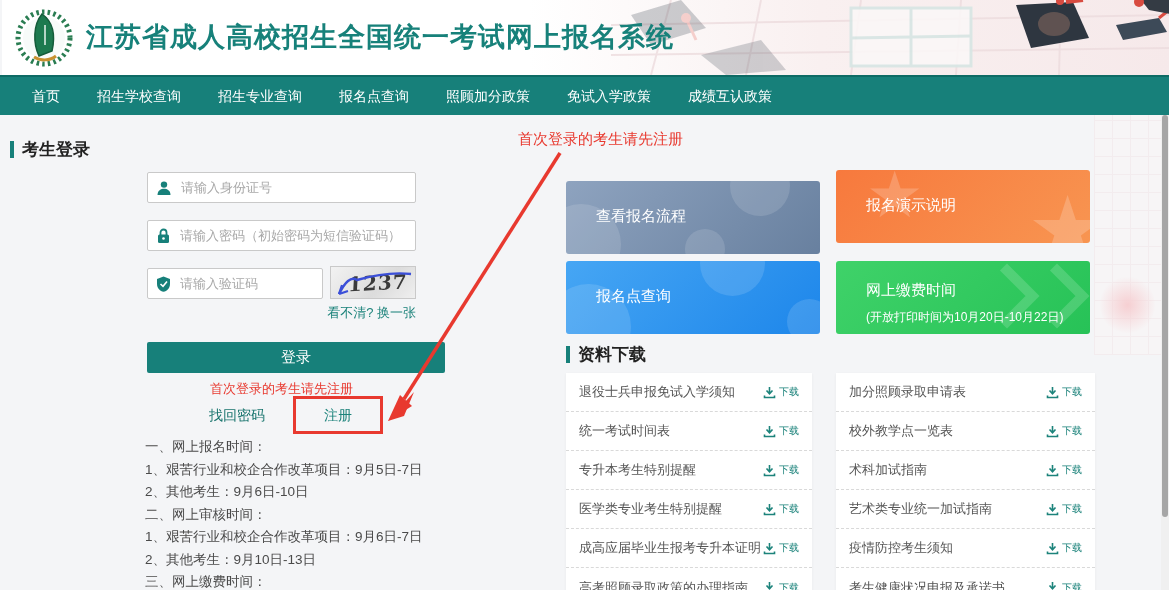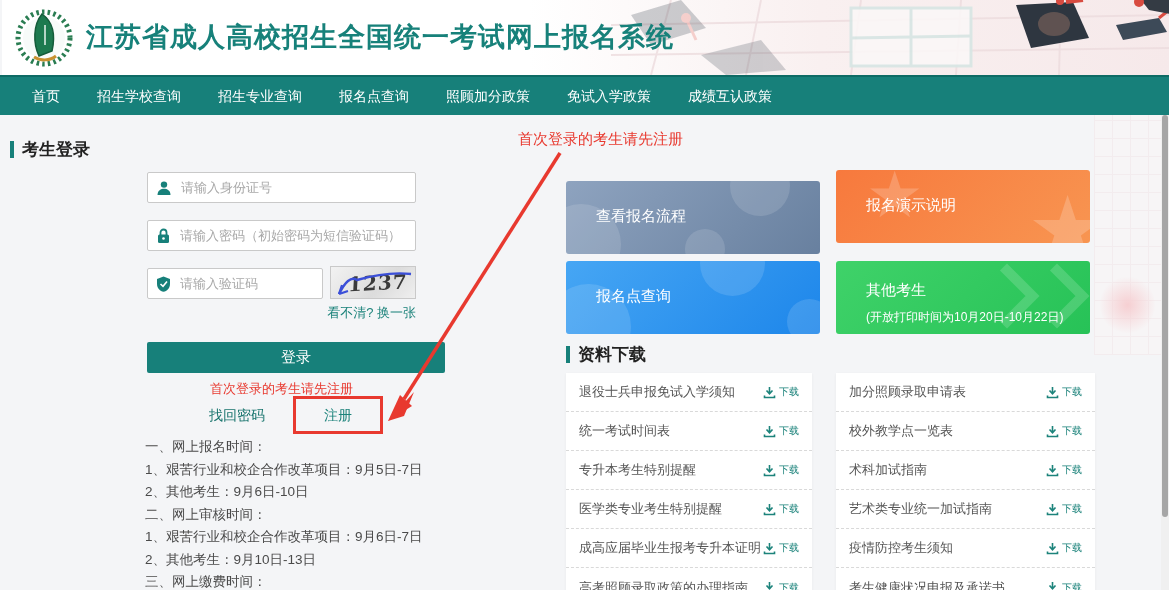--- a/index.html
+++ b/index.html
@@ -226,21 +226,21 @@
 </div>
 <div class="card c3">
   <div class="dec-circle" style="left:-20px; bottom:-35px; width:85px; height:85px;"></div>
   <div class="dec-circle" style="right:55px; top:-30px; width:65px; height:65px;"></div>
   <div class="dec-circle" style="right:-12px; bottom:-10px; width:45px; height:45px;"></div>
   <div class="card-label">报名点查询</div>
 </div>
 <div class="card c4">
   <div class="dec-chev" style="right:60px; top:12px;"></div>
   <div class="dec-chev" style="right:10px; top:12px;"></div>
-  <div class="card-label card-label-top">其他考生</div>
+  <div class="card-label card-label-top">网上缴费时间</div>
   <div class="card-sub">(开放打印时间为10月20日-10月22日)</div>
 </div>
 
 <div class="sec-head" style="left:566px; top:343px;">
   <div class="sec-bar"></div>
   <div class="sec-title">资料下载</div>
 </div>
 
 <div class="dl-panel dl-left">
   <div class="dl-row">

